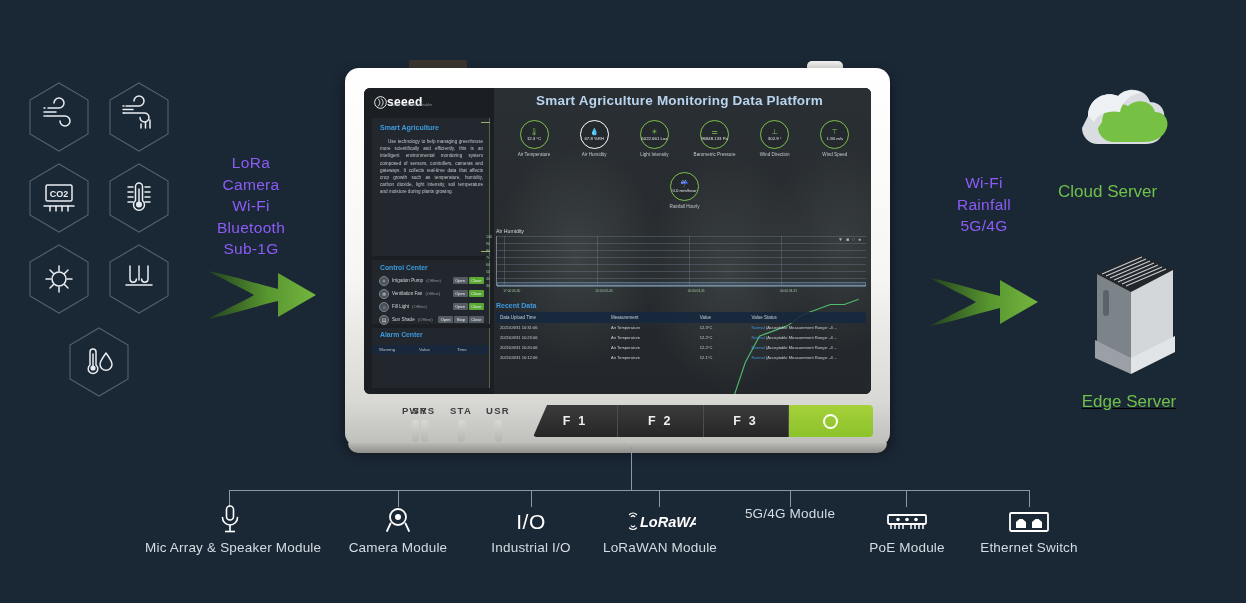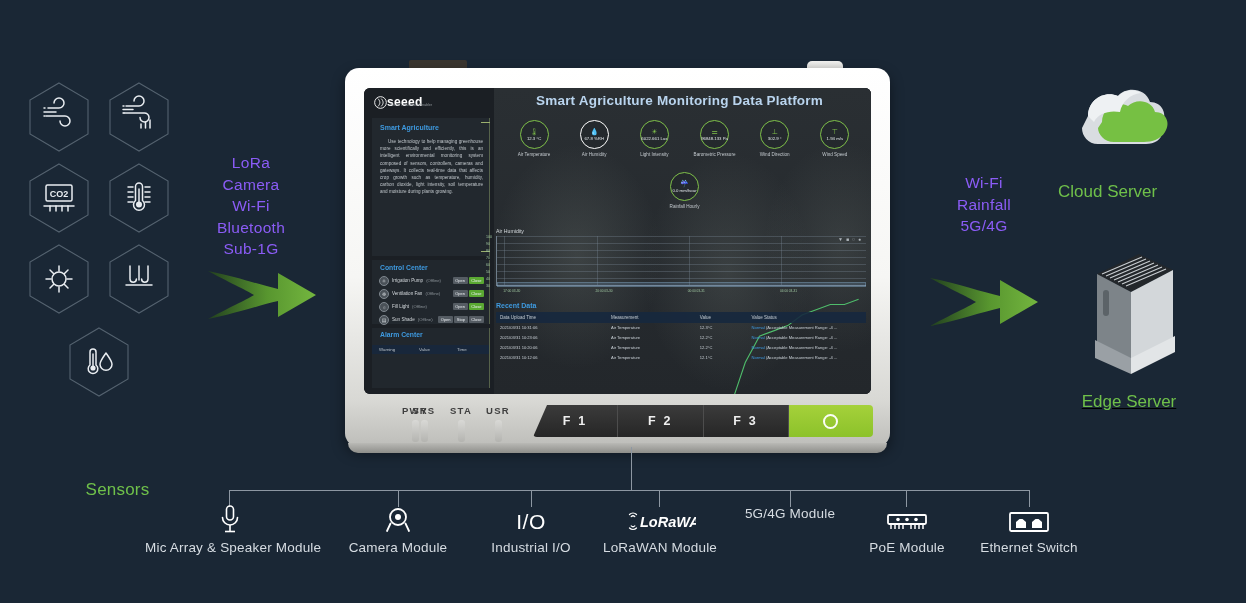--- a/index.html
+++ b/index.html
@@ -273,21 +273,20 @@
     <div class="hex" style="left:48px; top:245px;">
       <svg viewBox="0 0 62 70">
         <polygon class="hex-outline" points="31,1 60,18 60,52 31,69 2,52 2,18"></polygon>
         <path class="gl" d="M25 22a3 3 0 0 1 3 3v13a4.8 4.8 0 1 1-6 0V25a3 3 0 0 1 3-3z"></path>
         <circle class="glf" cx="25" cy="41" r="2.6"></circle>
         <path class="gl" d="M25 38.5V27"></path>
         <path class="gl" d="M38 26c3.5 5 6 8.2 6 11.2a6 6 0 1 1-12 0C32 34.2 34.5 31 38 26z"></path>
       </svg>
     </div>
 
-    <div id="sensors-label">Sensors</div>
   </div>
 
   <div id="proto-left" class="proto">
     <div>LoRa</div>
     <div>Camera</div>
     <div>Wi-Fi</div>
     <div>Bluetooth</div>
     <div>Sub-1G</div>
   </div>
 

